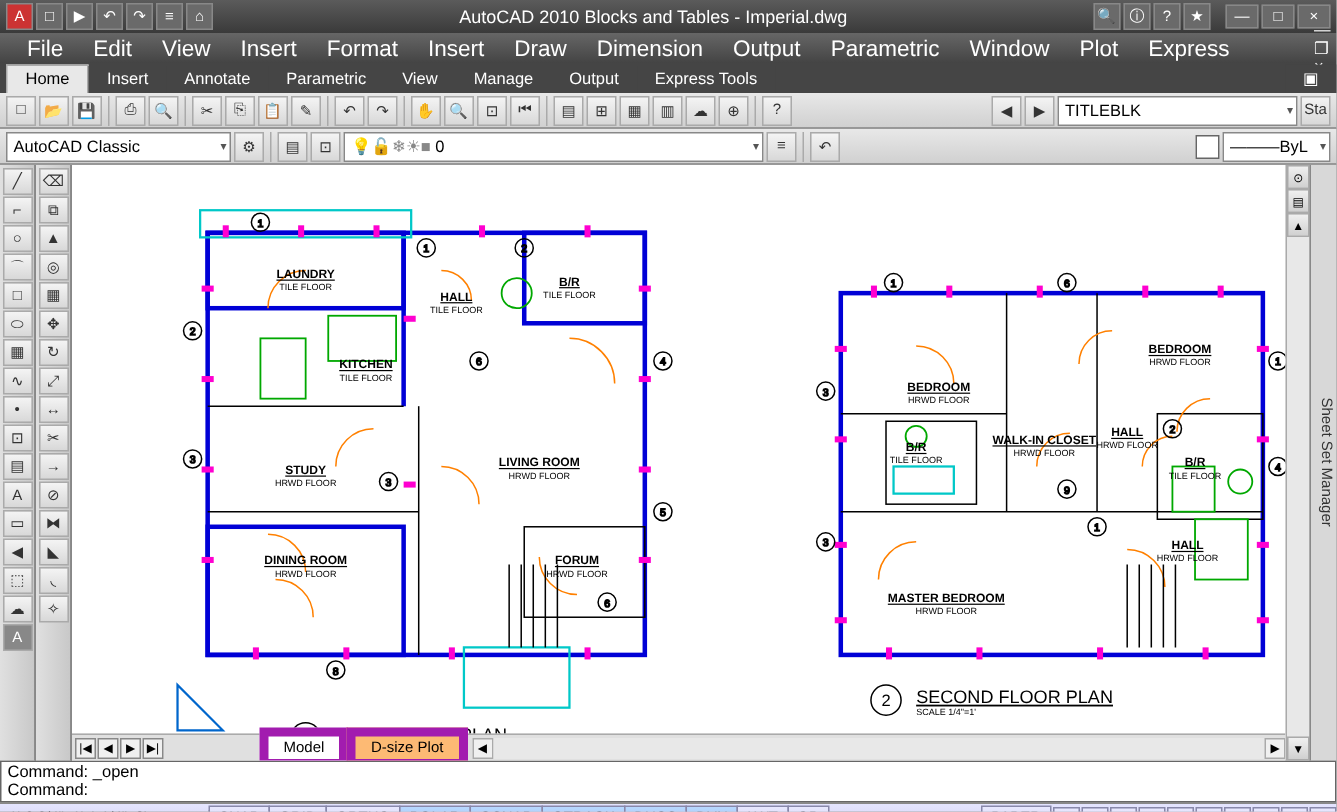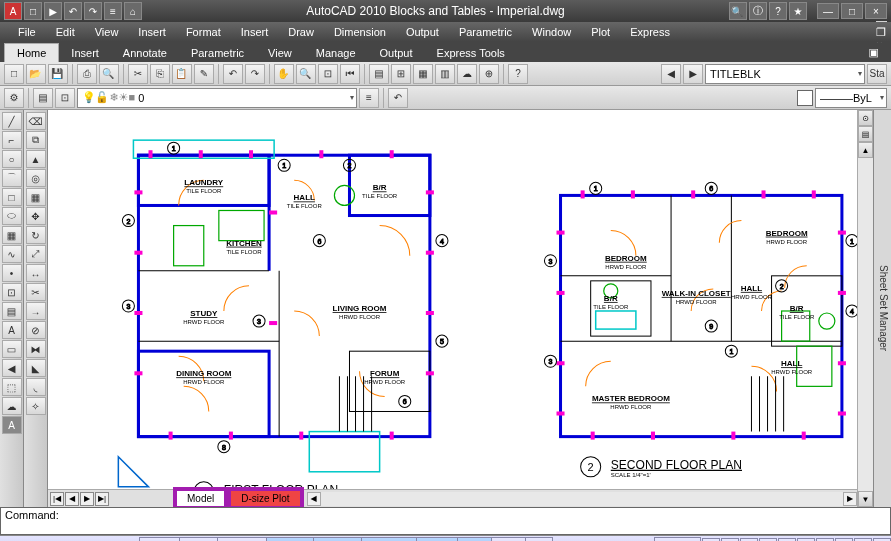--- a/index.html
+++ b/index.html
@@ -9,21 +9,21 @@
 .titlebar { height: 22px; background: linear-gradient(#5b5b5b,#3a3a3a); display: flex; align-items: center; color: #fff; padding: 0 4px; }
 .titlebar .qat { display: flex; gap: 2px; align-items: center; }
 .titlebar .qat-btn { width: 18px; height: 18px; background: #6a6a6a; border: 1px solid #888; display:flex;align-items:center;justify-content:center;font-size:10px;color:#fff;}
 .titlebar .qat-btn.red { background:#c33; }
 .titlebar .title { flex: 1; text-align: center; font-weight: normal; font-size: 12px; }
 .titlebar .winctrl { display:flex; gap:2px; }
 .titlebar .winbtn { width: 22px; height: 16px; background:#6a6a6a; border:1px solid #888; color:#fff; font-size:10px; display:flex;align-items:center;justify-content:center; }
 
 
 .menubar { height: 20px; background: linear-gradient(#666,#444); display: flex; align-items: center; color: #fff; padding-left: 8px; gap: 0; }
-.menubar .mi { padding: 2px 10px; font-size: 11px; }
+.menubar .mi { padding: 2px 10px; font-size: 15px; }
 
 
 .ribtabs { height: 20px; background: #454545; display: flex; align-items: flex-end; color:#fff;padding-left:4px; }
 .ribtabs .tab { padding: 3px 12px; font-size: 11px; background:#454545; cursor:pointer;}
 .ribtabs .tab.active { background:#e8e8e8; color:#000; border:1px solid #aaa; border-bottom:none;}
 
 
 .toolrow { height: 24px; background: linear-gradient(#e8e8e8,#d0d0d0); border-bottom:1px solid #999; display:flex; align-items:center; padding:0 4px; gap:2px;}
 .tbtn { width: 20px; height: 20px; background:linear-gradient(#f4f4f4,#d8d8d8); border:1px solid #aaa; display:flex;align-items:center;justify-content:center; font-size:10px; color:#333;}
 .tsep { width:1px; height:20px; background:#aaa; margin:0 2px;}
@@ -40,23 +40,23 @@
 .scroll-v .sbtn { height:16px; background:linear-gradient(#f0f0f0,#d0d0d0); border:1px solid #aaa; font-size:8px; display:flex;align-items:center;justify-content:center;}
 .scroll-v .strack { flex:1; background:#e8e8e8;}
 .ssm-tab { width:18px; writing-mode:vertical-rl; background:#d8d8d8; border-left:1px solid #888; font-size:10px; text-align:center; padding:6px 2px; color:#333;}
 
 
 .canvas { position:absolute; inset:0; }
 
 
 .viewtabs { height:18px; background:#e0e0e0; border-top:1px solid #aaa; display:flex; align-items:center; font-size:10px; padding-left:60px; position:relative;}
 .viewtabs .navbtn { width:14px; height:14px; border:1px solid #888; background:#f0f0f0; font-size:8px; display:flex;align-items:center;justify-content:center; position:absolute;}
-.viewtabs .vtab { padding:2px 10px; border:4px solid #a21caf; background:#fff; margin-right:-1px;}
+.viewtabs .vtab { padding:2px 10px; border:6px solid #a21caf; background:#fff; margin-right:-1px;}
 .viewtabs .vtab.active { background:#fff; font-weight:normal;}
-.viewtabs .vtab.inactive { background:#ef4444;}
+.viewtabs .vtab.inactive { background:#fdba74;}
 .scroll-h { flex:1; height:14px; background:#e0e0e0; margin-left:4px; display:flex;}
 .scroll-h .sbtn { width:14px; border:1px solid #aaa; background:#f0f0f0; font-size:8px; display:flex;align-items:center;justify-content:center;}
 .scroll-h .strack{ flex:1; background:#e8e8e8;}
 
 
 .cmdline { height:28px; background:#fff; border:1px solid #666; font-family:monospace; font-size:11px; padding:1px 4px; display:flex; flex-direction:column;}
 
 
 .statusbar { height:20px; background:linear-gradient(#e4e4ff,#d0d0f0); border-top:1px solid #888; display:flex; align-items:center; font-size:10px;}
 .statusbar .coord { padding:0 6px; min-width:140px; border-right:1px solid #aaa;}
@@ -171,20 +171,21 @@
   <div class="tsep"></div>
   <div class="tbtn">?</div>
   <div style="flex:1"></div>
   <div class="tbtn">◀</div>
   <div class="tbtn">▶</div>
   <div class="tdd" style="min-width:160px">TITLEBLK</div>
   <div class="tbtn">Sta</div>
 </div>
 
 <div class="toolrow">
+  <div class="tdd" style="min-width:150px">AutoCAD Classic</div>
   <div class="tbtn">⚙</div>
   <div class="tsep"></div>
   <div class="tbtn">▤</div>
   <div class="tbtn">⊡</div>
   <div class="tdd" style="min-width:280px">
     <span style="color:#888">💡🔓❄☀■</span>&nbsp;<span>0</span>
   </div>
   <div class="tbtn">≡</div>
   <div class="tsep"></div>
   <div class="tbtn">↶</div>
@@ -467,20 +468,21 @@
     <div class="sbtn" style="height:16px">⊙</div>
     <div class="sbtn" style="height:16px">▤</div>
     <div class="sbtn">▲</div>
     <div class="strack"></div>
     <div class="sbtn">▼</div>
   </div>
   <div class="ssm-tab">Sheet Set Manager</div>
 </div>
 
 <div class="cmdline">
+  <div>Command: _open</div>
   <div>Command:</div>
 </div>
 
 <div class="statusbar">
   <div class="coord">1'-2 3/4", 1'-1 1/4", 0'-</div>
   <div class="stbtn">SNAP</div>
   <div class="stbtn">GRID</div>
   <div class="stbtn">ORTHO</div>
   <div class="stbtn on">POLAR</div>
   <div class="stbtn on">OSNAP</div>

